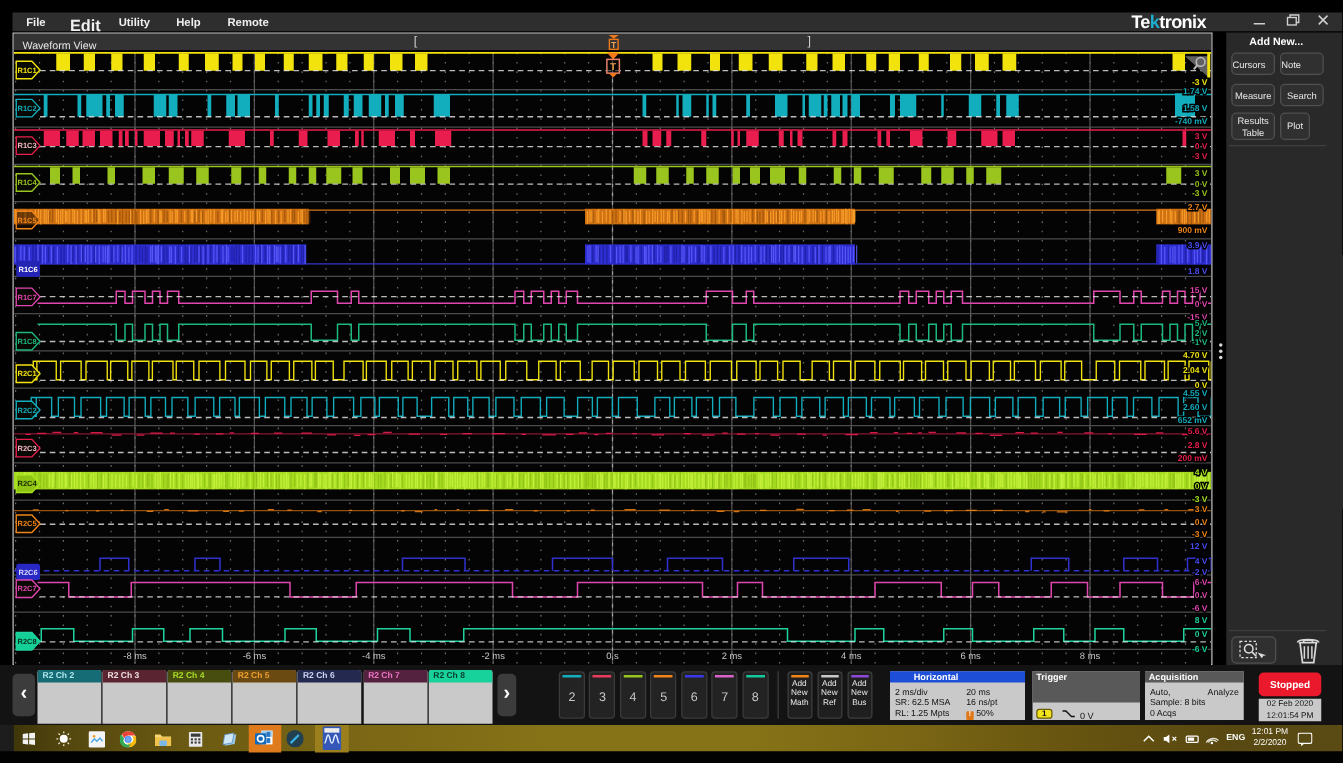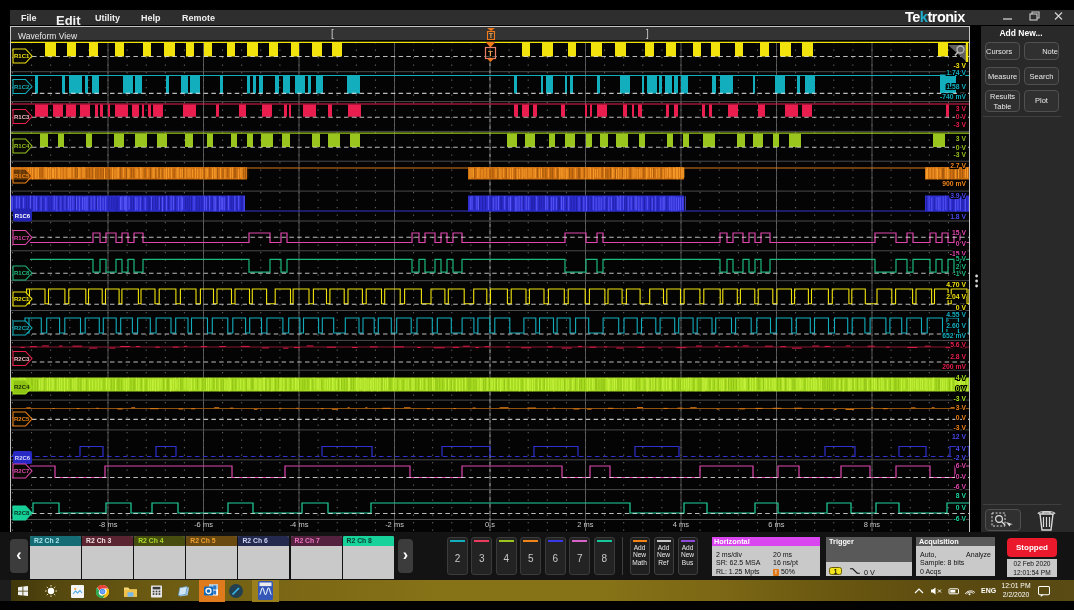--- a/index.html
+++ b/index.html
@@ -166,25 +166,25 @@
     <circle cx="960.5" cy="49.5" r="3.5" stroke="#b8b8b8" stroke-width="1.3" fill="none"></circle>
     <path d="M958 52L955 55.5" stroke="#b8b8b8" stroke-width="1.6" fill="none"></path>
     <polygon points="485.5,42 495.5,42 490.5,47.5" fill="#f07818"></polygon>
     <rect x="485.5" y="47.5" width="10" height="11" fill="rgba(10,5,0,0.55)" stroke="#e8806a" stroke-width="1.2"></rect>
     <text x="490.5" y="56" font-size="8" font-weight="bold" fill="#f0a050" text-anchor="middle">T</text>
     <polygon points="487,58.5 494,58.5 490.5,62" fill="#f07818"></polygon>
   </svg>
 <div class="abs" style="left:981px;top:26px;width:93px;height:506px;background:#292929"></div>
 <div class="abs" style="left:981px;top:28px;width:80px;text-align:center;font-size:8.5px;font-weight:bold;color:#fff">Add New...</div>
 <div class="abs" style="left:985px;top:42px;width:35px;height:18px;background:#303030;border:1px solid #505050;border-radius:4px;color:#e8e8e8;text-align:left;font-size:7.5px;line-height:17px">Cursors</div>
-<div class="abs" style="left:1024px;top:42px;width:35px;height:18px;background:#303030;border:1px solid #505050;border-radius:4px;color:#e8e8e8;text-align:right;font-size:7.5px;line-height:17px">Note</div>
+<div class="abs" style="left:1024px;top:42px;width:35px;height:18px;background:#303030;border:1px solid #505050;border-radius:4px;color:#e8e8e8;text-align:left;font-size:7.5px;line-height:17px">Note</div>
 <div class="abs" style="left:985px;top:67px;width:35px;height:18px;background:#303030;border:1px solid #505050;border-radius:4px;color:#e8e8e8;text-align:center;font-size:7.5px;line-height:17px">Measure</div>
 <div class="abs" style="left:1024px;top:67px;width:35px;height:18px;background:#303030;border:1px solid #505050;border-radius:4px;color:#e8e8e8;text-align:center;font-size:7.5px;line-height:17px">Search</div>
 <div class="abs" style="left:985px;top:90px;width:35px;height:22px;background:#303030;border:1px solid #505050;border-radius:4px;color:#e8e8e8;text-align:center;font-size:7.5px;line-height:10px;padding-top:1px">Results<br>Table</div>
-<div class="abs" style="left:1024px;top:90px;width:35px;height:22px;background:#303030;border:1px solid #505050;border-radius:4px;color:#e8e8e8;text-align:center;font-size:7.5px;line-height:20px">Plot</div>
+<div class="abs" style="left:1024px;top:90px;width:24px;height:22px;background:#303030;border:1px solid #505050;border-radius:4px;color:#e8e8e8;text-align:center;font-size:7.5px;line-height:20px">Plot</div>
 <div class="abs" style="left:983px;top:116px;width:78px;height:1px;background:#3f3f3f"></div>
 <div class="abs" style="left:983px;top:504px;width:78px;height:1px;background:#3f3f3f"></div>
 <div class="abs" style="left:985px;top:509px;width:36px;height:22px;background:#303030;border:1px solid #505050;border-radius:4px;color:#e8e8e8;text-align:center"></div>
 <svg class="abs" style="left:991px;top:512px" width="24" height="17" viewBox="0 0 24 17">
     <rect x="1" y="1" width="13" height="13" stroke="#ddd" stroke-width="1" stroke-dasharray="2 1.6" fill="none"></rect>
     <circle cx="8" cy="7" r="3.4" stroke="#ddd" stroke-width="1.2" fill="none"></circle>
     <path d="M10.5 9.5l3.5 3.5" stroke="#ddd" stroke-width="1.3"></path>
     <path d="M15 10l3.5 4.5 1.2-2 2.3-.3z" fill="#ddd"></path>
   </svg>
 <svg class="abs" style="left:1033px;top:507px" width="27" height="25" viewBox="0 0 27 25">
@@ -257,21 +257,21 @@
   </div>
 <div class="abs" style="left:653.5px;top:537px;width:20px;height:38px;background:#1f1f1f;border:1px solid #3f3f3f;border-radius:3px">
     <div style="margin:2px auto 0;width:14px;height:2px;background:#c8c8c8"></div>
     <div style="text-align:center;font-size:6.6px;color:#e8e8e8;line-height:7.4px;margin-top:2px">Add<br>New<br>Ref</div>
   </div>
 <div class="abs" style="left:677.5px;top:537px;width:20px;height:38px;background:#1f1f1f;border:1px solid #3f3f3f;border-radius:3px">
     <div style="margin:2px auto 0;width:14px;height:2px;background:#9048d8"></div>
     <div style="text-align:center;font-size:6.6px;color:#e8e8e8;line-height:7.4px;margin-top:2px">Add<br>New<br>Bus</div>
   </div>
 <div class="abs" style="left:712px;top:537px;width:108px;height:39px;background:#c9c9c9">
-    <div style="height:9px;background:#d946ef;color:#fff;font-size:7.3px;font-weight:bold;padding-left:2px;line-height:9px">Horizontal</div>
+    <div style="height:9px;background:#1d4ed8;color:#fff;font-size:7.3px;font-weight:bold;padding-left:19px;line-height:9px">Horizontal</div>
     <div style="position:relative;font-size:7px;color:#111">
       <div style="position:absolute;left:4px;top:4.5px">2 ms/div</div>
       <div style="position:absolute;left:61px;top:4.5px">20 ms</div>
       <div style="position:absolute;left:4px;top:13px">SR: 62.5 MSA</div>
       <div style="position:absolute;left:61px;top:13px">16 ns/pt</div>
       <div style="position:absolute;left:4px;top:21.5px">RL: 1.25 Mpts</div>
       <div style="position:absolute;left:61px;top:21.5px"><span style="display:inline-block;width:6px;height:7px;background:#e07818;border-radius:1px;color:#fff;font-size:5.5px;text-align:center;line-height:7px;font-weight:bold">!</span> 50%</div>
     </div>
   </div>
 <div class="abs" style="left:826px;top:537px;width:86px;height:39px;background:#c9c9c9">

